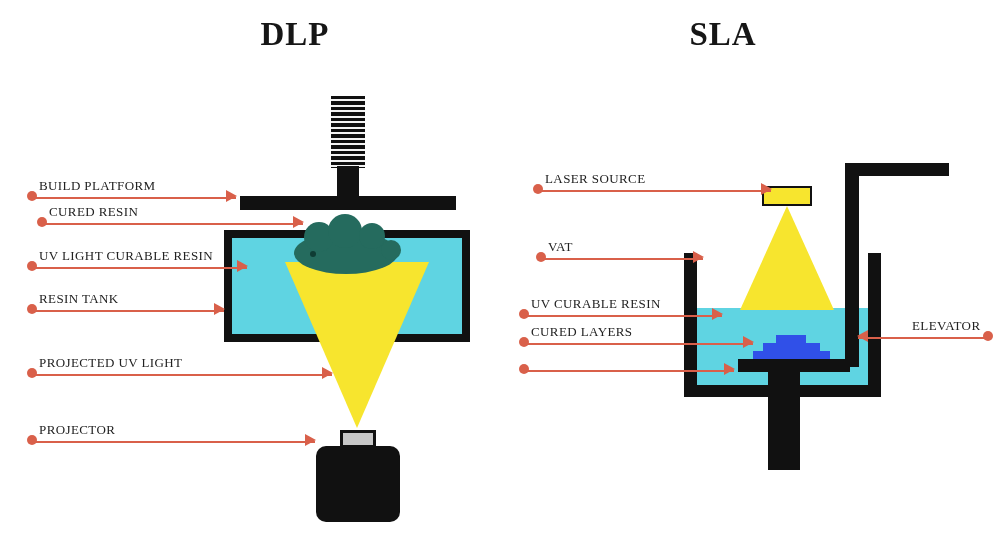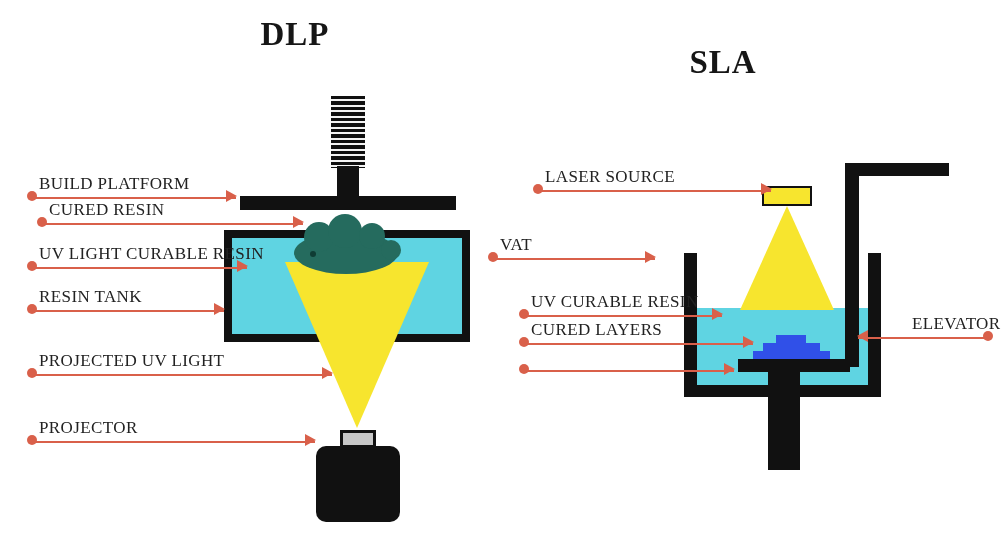--- a/index.html
+++ b/index.html
@@ -19,21 +19,21 @@
   .title{
     position:absolute;width:110px;text-align:center;
     font-size:33px;font-weight:bold;color:#161616;letter-spacing:1px;
   }
   
   .callout{
     position:absolute;height:20px;border-bottom:2px solid var(--accent);z-index:10;
   }
   .callout .txt{
     position:absolute;left:9px;bottom:3px;white-space:nowrap;
-    font-size:17px;color:#222;letter-spacing:0.4px;
+    font-size:13px;color:#222;letter-spacing:0.4px;
   }
   .callout .dot{
     position:absolute;left:-3px;bottom:-4px;width:10px;height:10px;
     border-radius:50%;background:var(--accent);
   }
   .callout .arrow-right{
     position:absolute;right:-1px;bottom:-5px;width:0;height:0;
     border-top:6px solid transparent;border-bottom:6px solid transparent;
     border-left:11px solid var(--accent);
   }
@@ -88,21 +88,21 @@
   .layer1{left:753px;top:351px;width:77px;}
   .layer2{left:763px;top:343px;width:57px;}
   .layer3{left:776px;top:335px;width:30px;}
 </style>
 </head>
 <body>
 
 <div class="stage">
 
   <div class="title" style="left:240px;top:16px;">DLP</div>
-  <div class="title" style="left:668px;top:16px;margin-top:28px;">SLA</div>
+  <div class="title" style="left:668px;top:16px;">SLA</div>
 
   <div class="abs rod"></div>
   <div class="abs rod-stem"></div>
   <div class="abs dlp-platform"></div>
   <div class="abs tank"></div>
   <div class="abs dlp-beam"></div>
 
   <svg class="abs blob" viewBox="0 0 130 70">
     <ellipse cx="63" cy="47" rx="52" ry="21" fill="currentColor"></ellipse>
     <circle cx="36" cy="31" r="15" fill="currentColor"></circle>
@@ -158,21 +158,21 @@
   <div class="abs sla-stem"></div>
   <div class="layer layer1"></div>
   <div class="layer layer2"></div>
   <div class="layer layer3"></div>
 
   <div class="callout" style="left:536px;top:170px;width:235px;">
     <span class="txt">LASER SOURCE</span>
     <span class="dot"></span>
     <span class="arrow-right"></span>
   </div>
-  <div class="callout" style="left:491px;top:238px;width:164px;">
+  <div class="callout" style="left:539px;top:238px;width:164px;">
     <span class="txt">VAT</span>
     <span class="dot"></span>
     <span class="arrow-right"></span>
   </div>
   <div class="callout" style="left:522px;top:295px;width:200px;">
     <span class="txt">UV CURABLE RESIN</span>
     <span class="dot"></span>
     <span class="arrow-right"></span>
   </div>
   <div class="callout" style="left:522px;top:323px;width:231px;">

